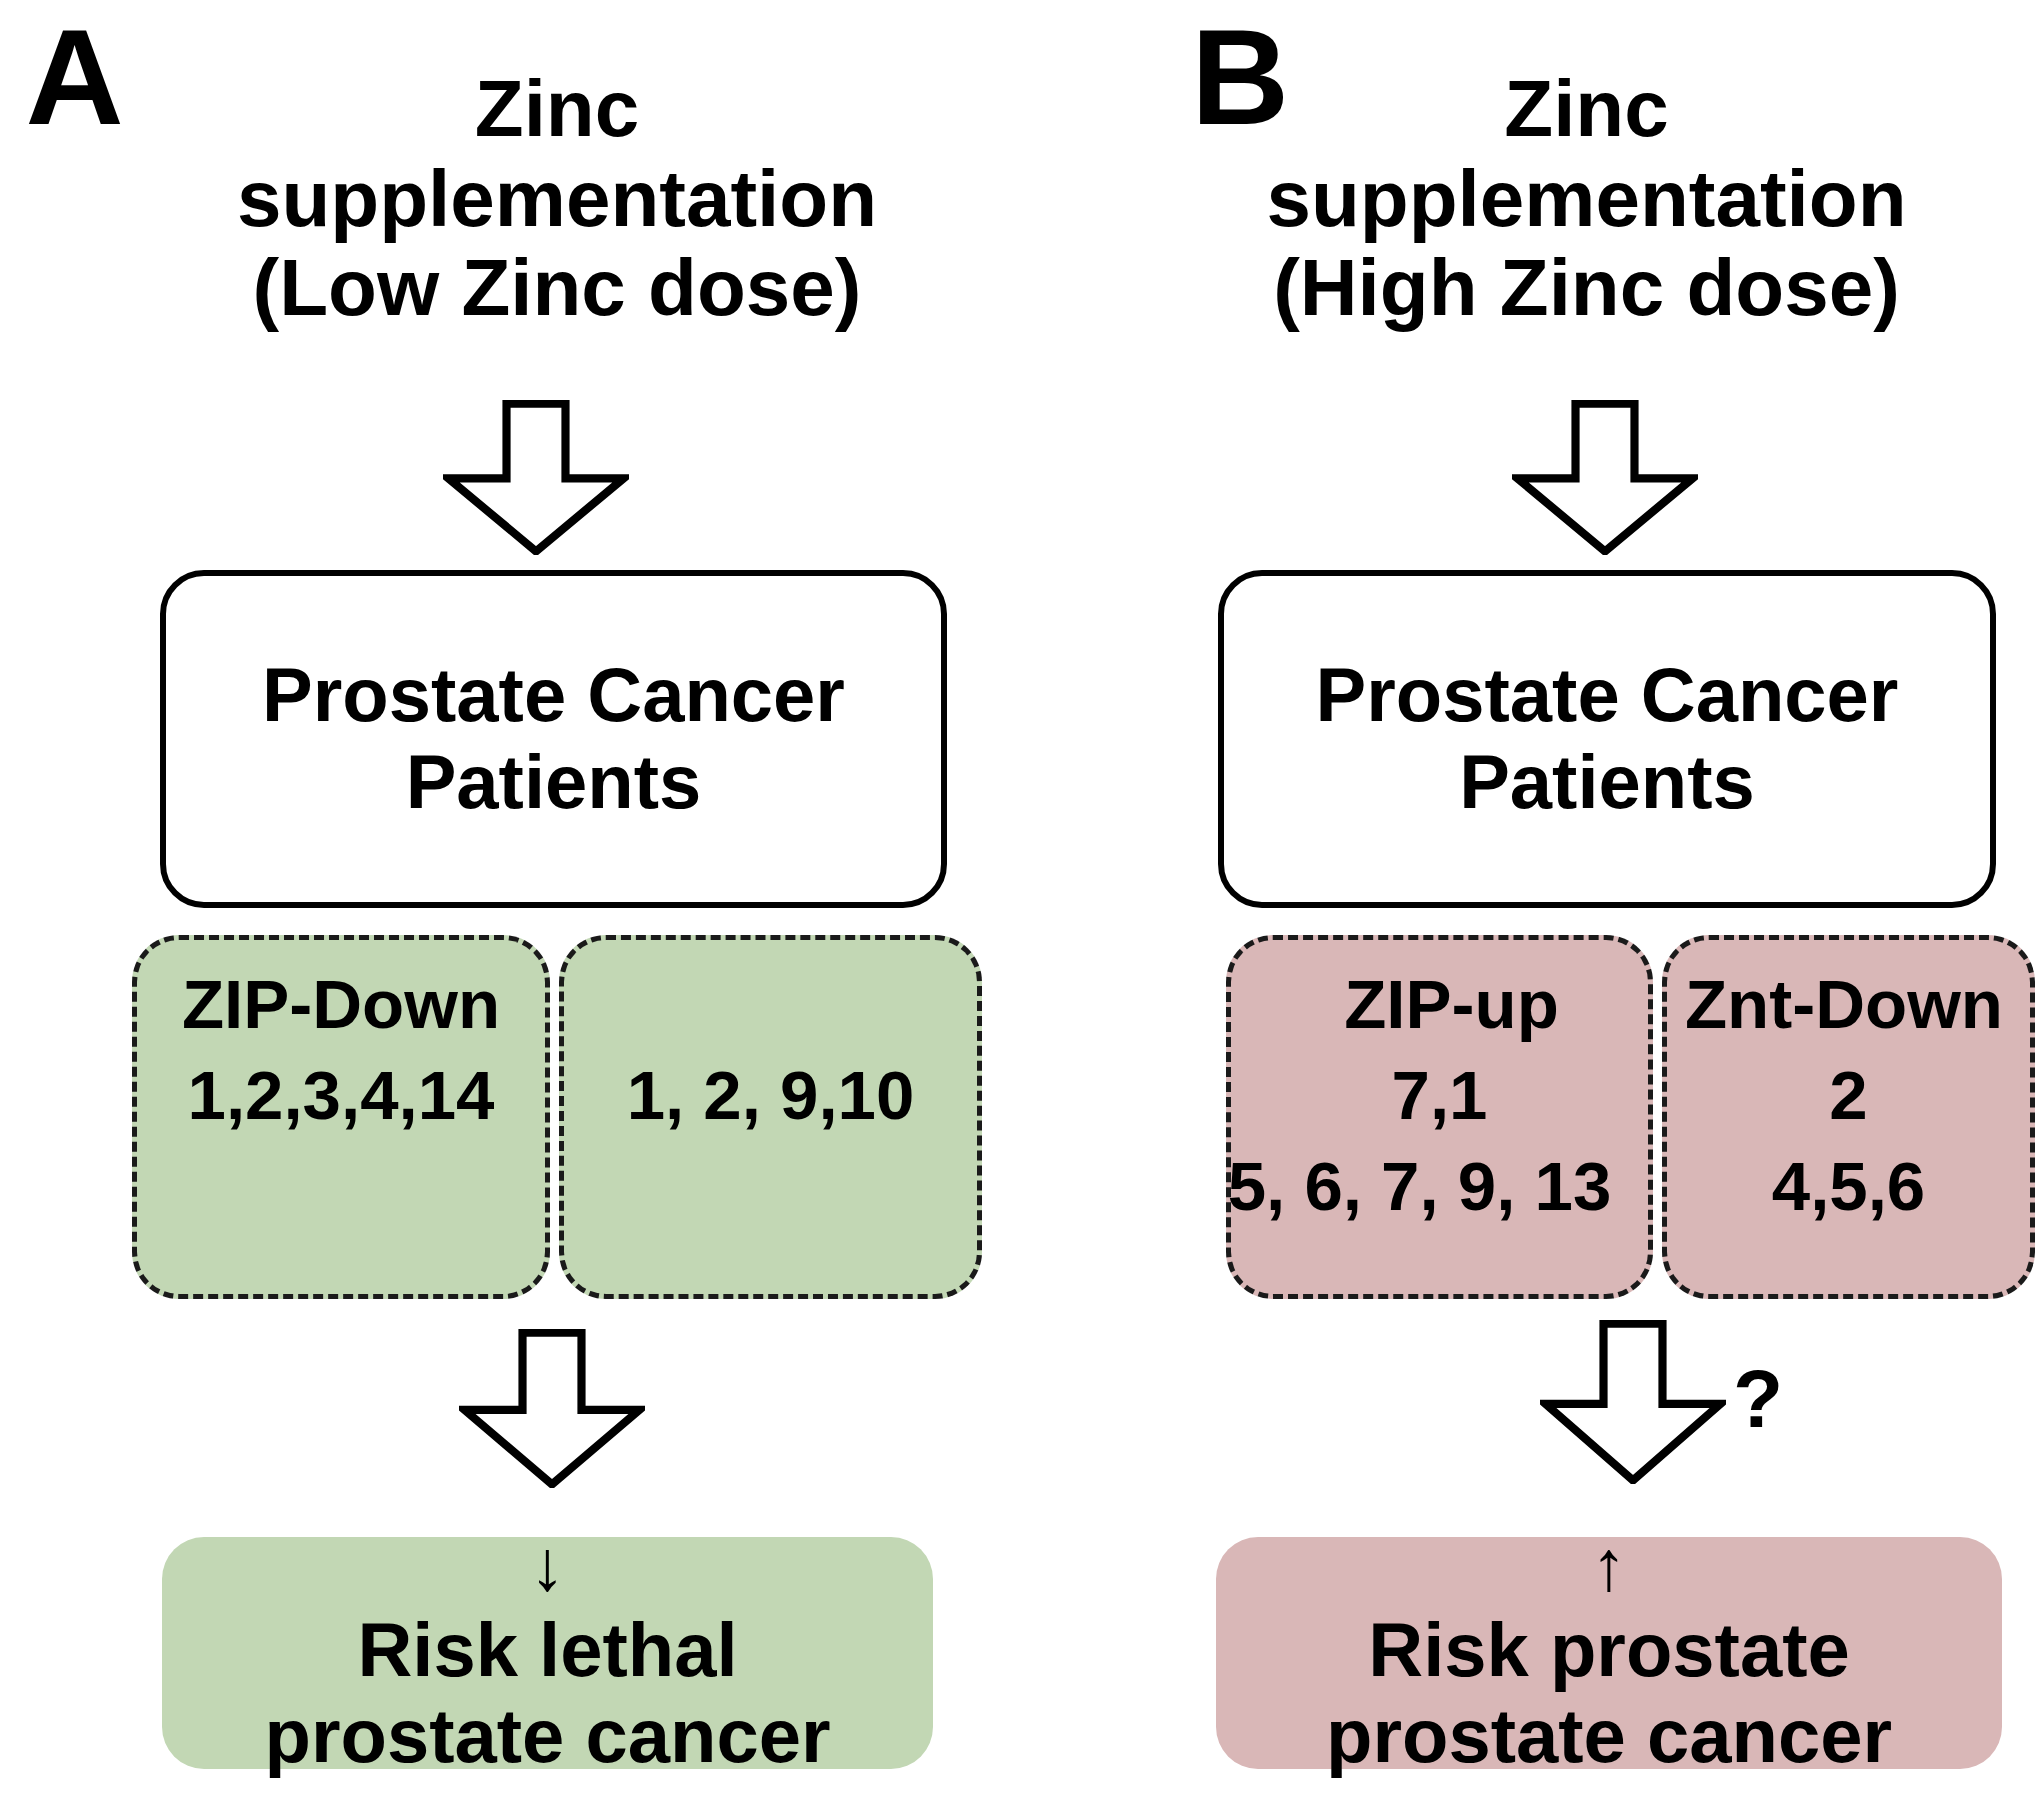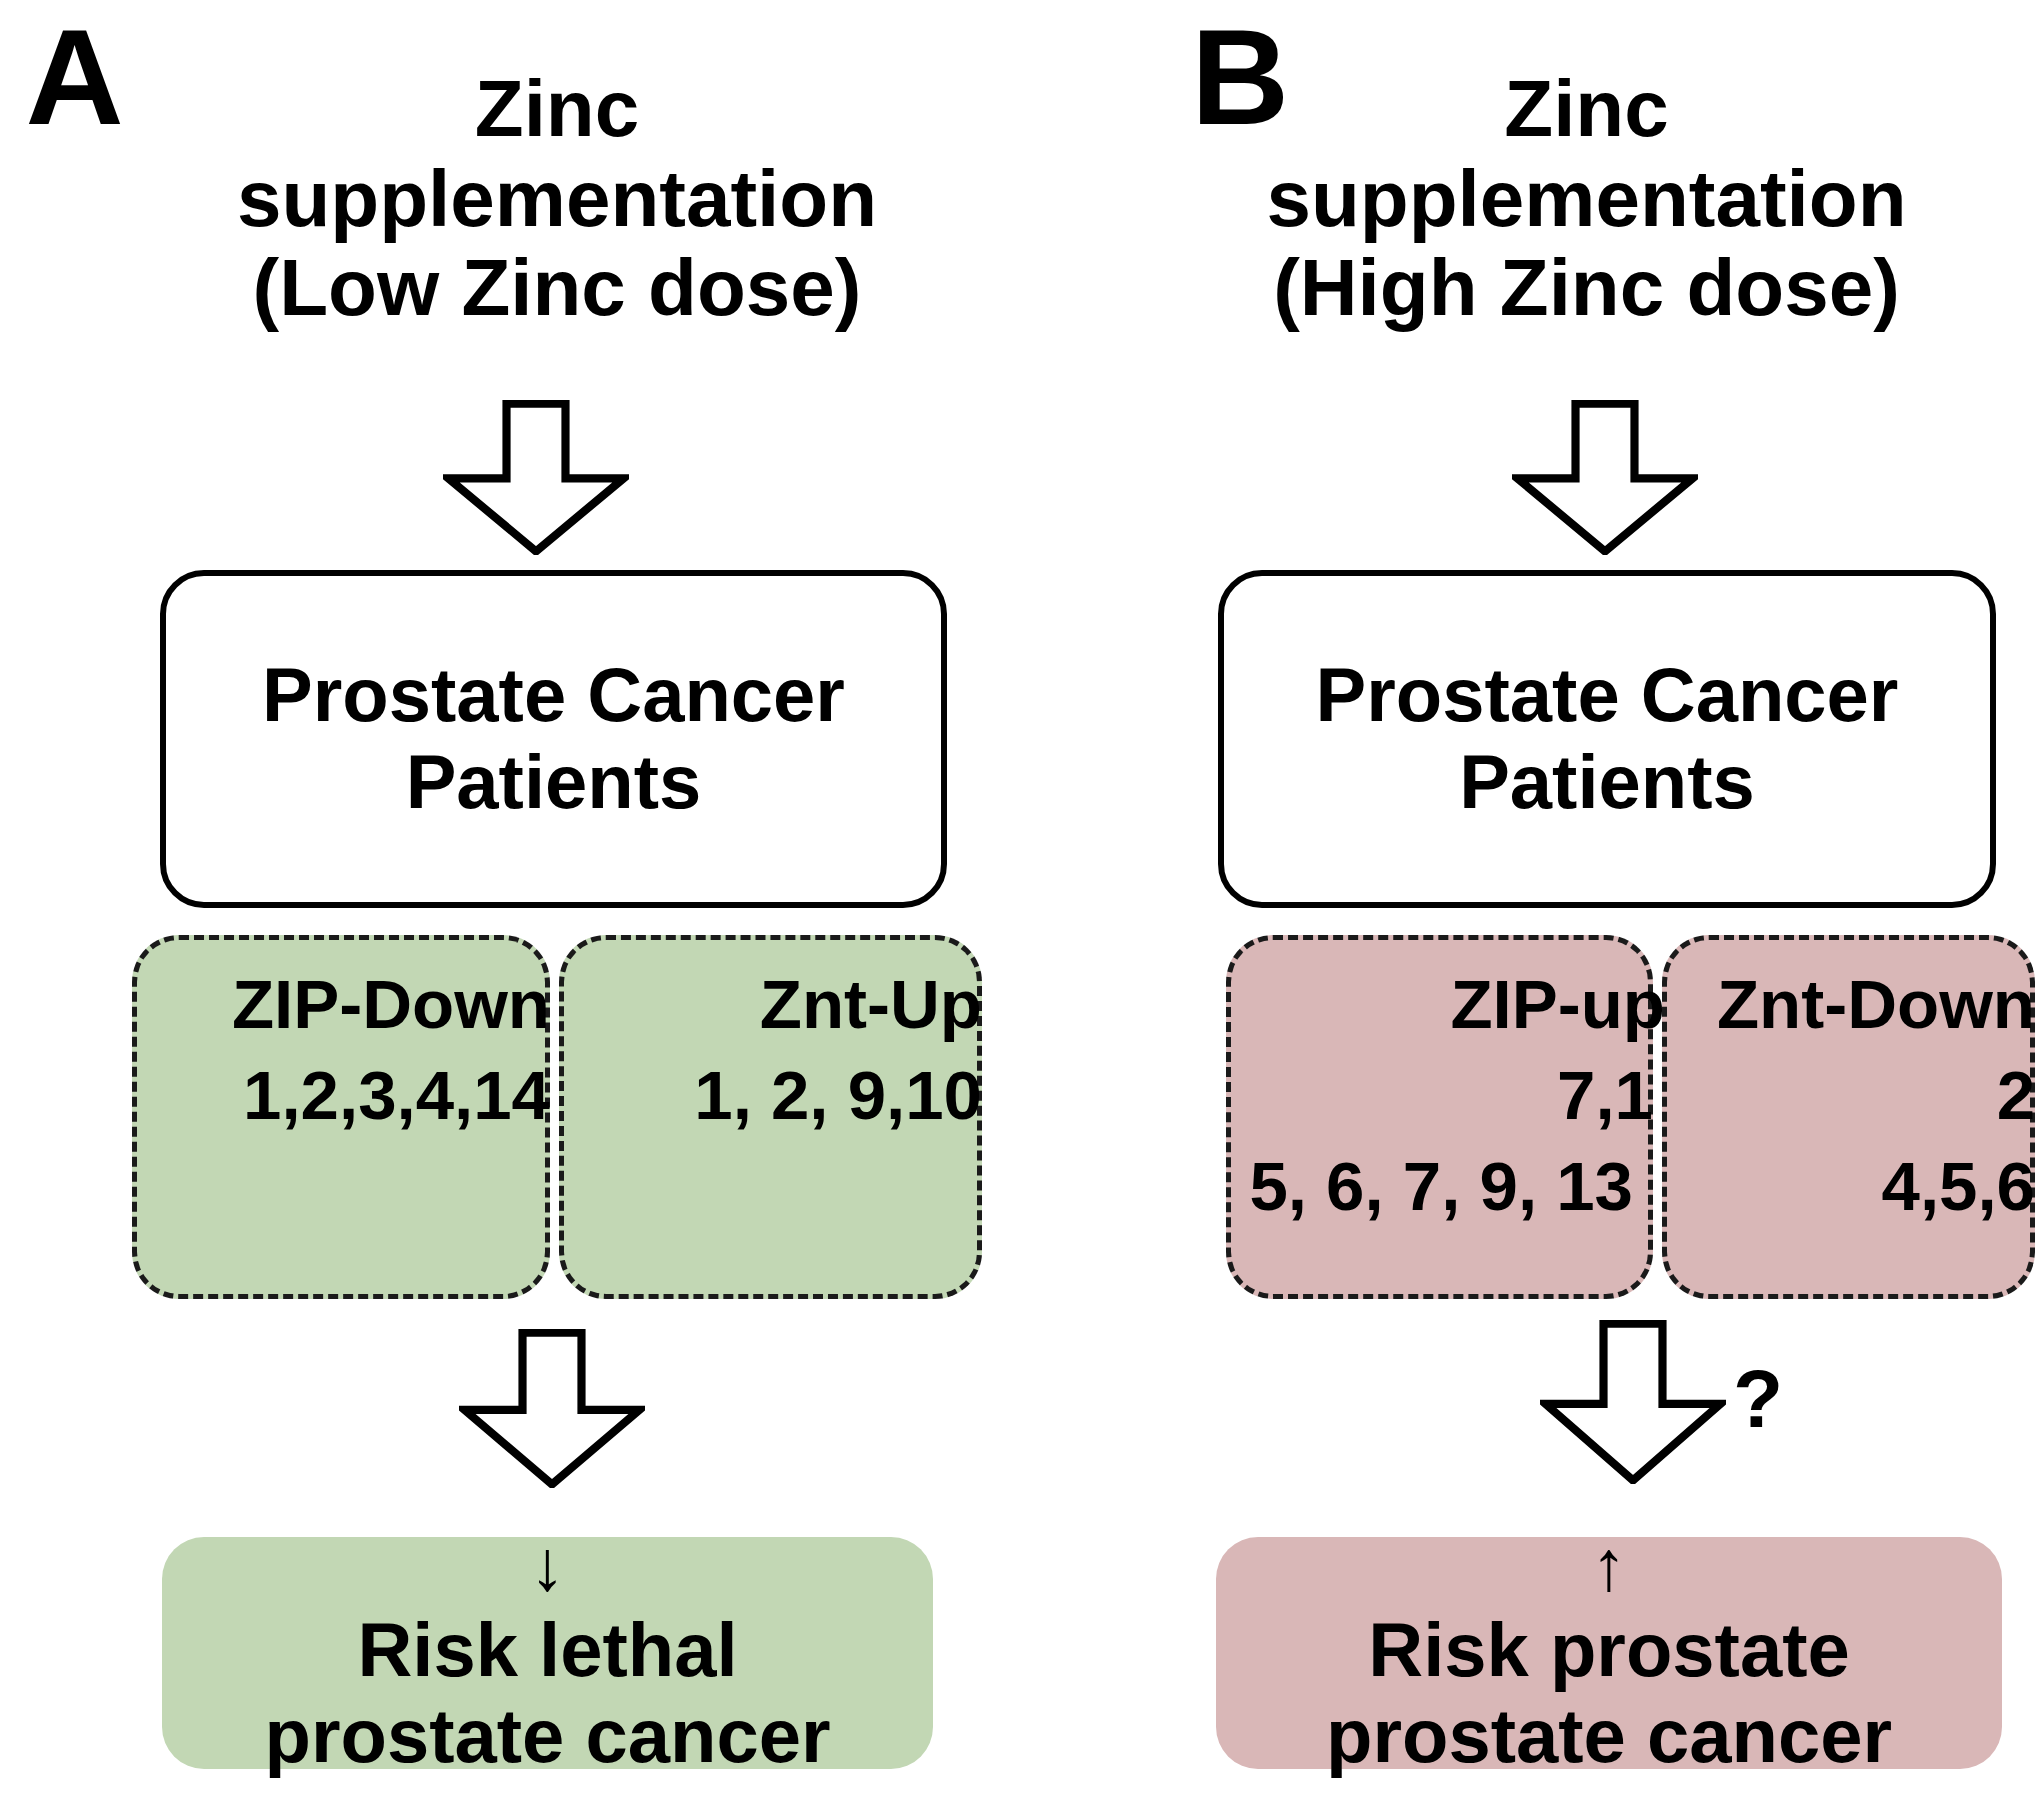--- a/index.html
+++ b/index.html
@@ -66,21 +66,21 @@
     position: absolute;
     box-sizing: border-box;
     border: 5.5px dashed #1a1a1a;
     border-radius: 47px;
   }
   .trans-cell.green { background: #c2d7b4; }
   .trans-cell.pink  { background: #d9b7b7; }
 
   .trans-text {
     position: absolute;
-    text-align: right;
+    text-align: center;
     font-weight: bold;
     line-height: 1.18;
     white-space: nowrap;
   }
   .trans-title { font-size: 69px; font-weight: bold; }
   .trans-nums  { font-size: 69px; font-weight: bold; }
   .trans-nums2 { font-size: 69px; font-weight: bold; }
 
   
   .outcome-box {
@@ -143,21 +143,20 @@
   </div>
 
   <div class="abs trans-group" style="left:132px; top:935px; width:850px; height:364px;">
     <div class="trans-cell green" style="left:0px; top:0px; width:418px; height:364px;"></div>
     <div class="trans-cell green" style="left:427px; top:0px; width:423px; height:364px;"></div>
 
     <div class="trans-text trans-title" style="left:0px; top:29px; width:418px;">ZIP-Down</div>
     <div class="trans-text trans-nums" style="left:0px; top:120px; width:418px;">1,2,3,4,14</div>
     <div class="trans-text trans-nums2" style="left:0px; top:211px; width:418px;"></div>
 
-    <div class="trans-text trans-title" style="left:427px; top:29px; width:423px;">Znt-Up</div>
     <div class="trans-text trans-nums" style="left:427px; top:120px; width:423px;">1, 2, 9,10</div>
     <div class="trans-text trans-nums2" style="left:427px; top:211px; width:423px;"></div>
   </div>
 
   <div class="block-arrow" style="left:459px; top:1329px; width:186px; height:159px;">
     <svg viewBox="0 0 205 175" preserveAspectRatio="none">
       <polygon points="70,4 135,4 135,89 199,89 102.5,171 6,89 70,89" fill="#ffffff" stroke="#000000" stroke-width="9" stroke-linejoin="miter"></polygon>
     </svg>
   </div>
 

